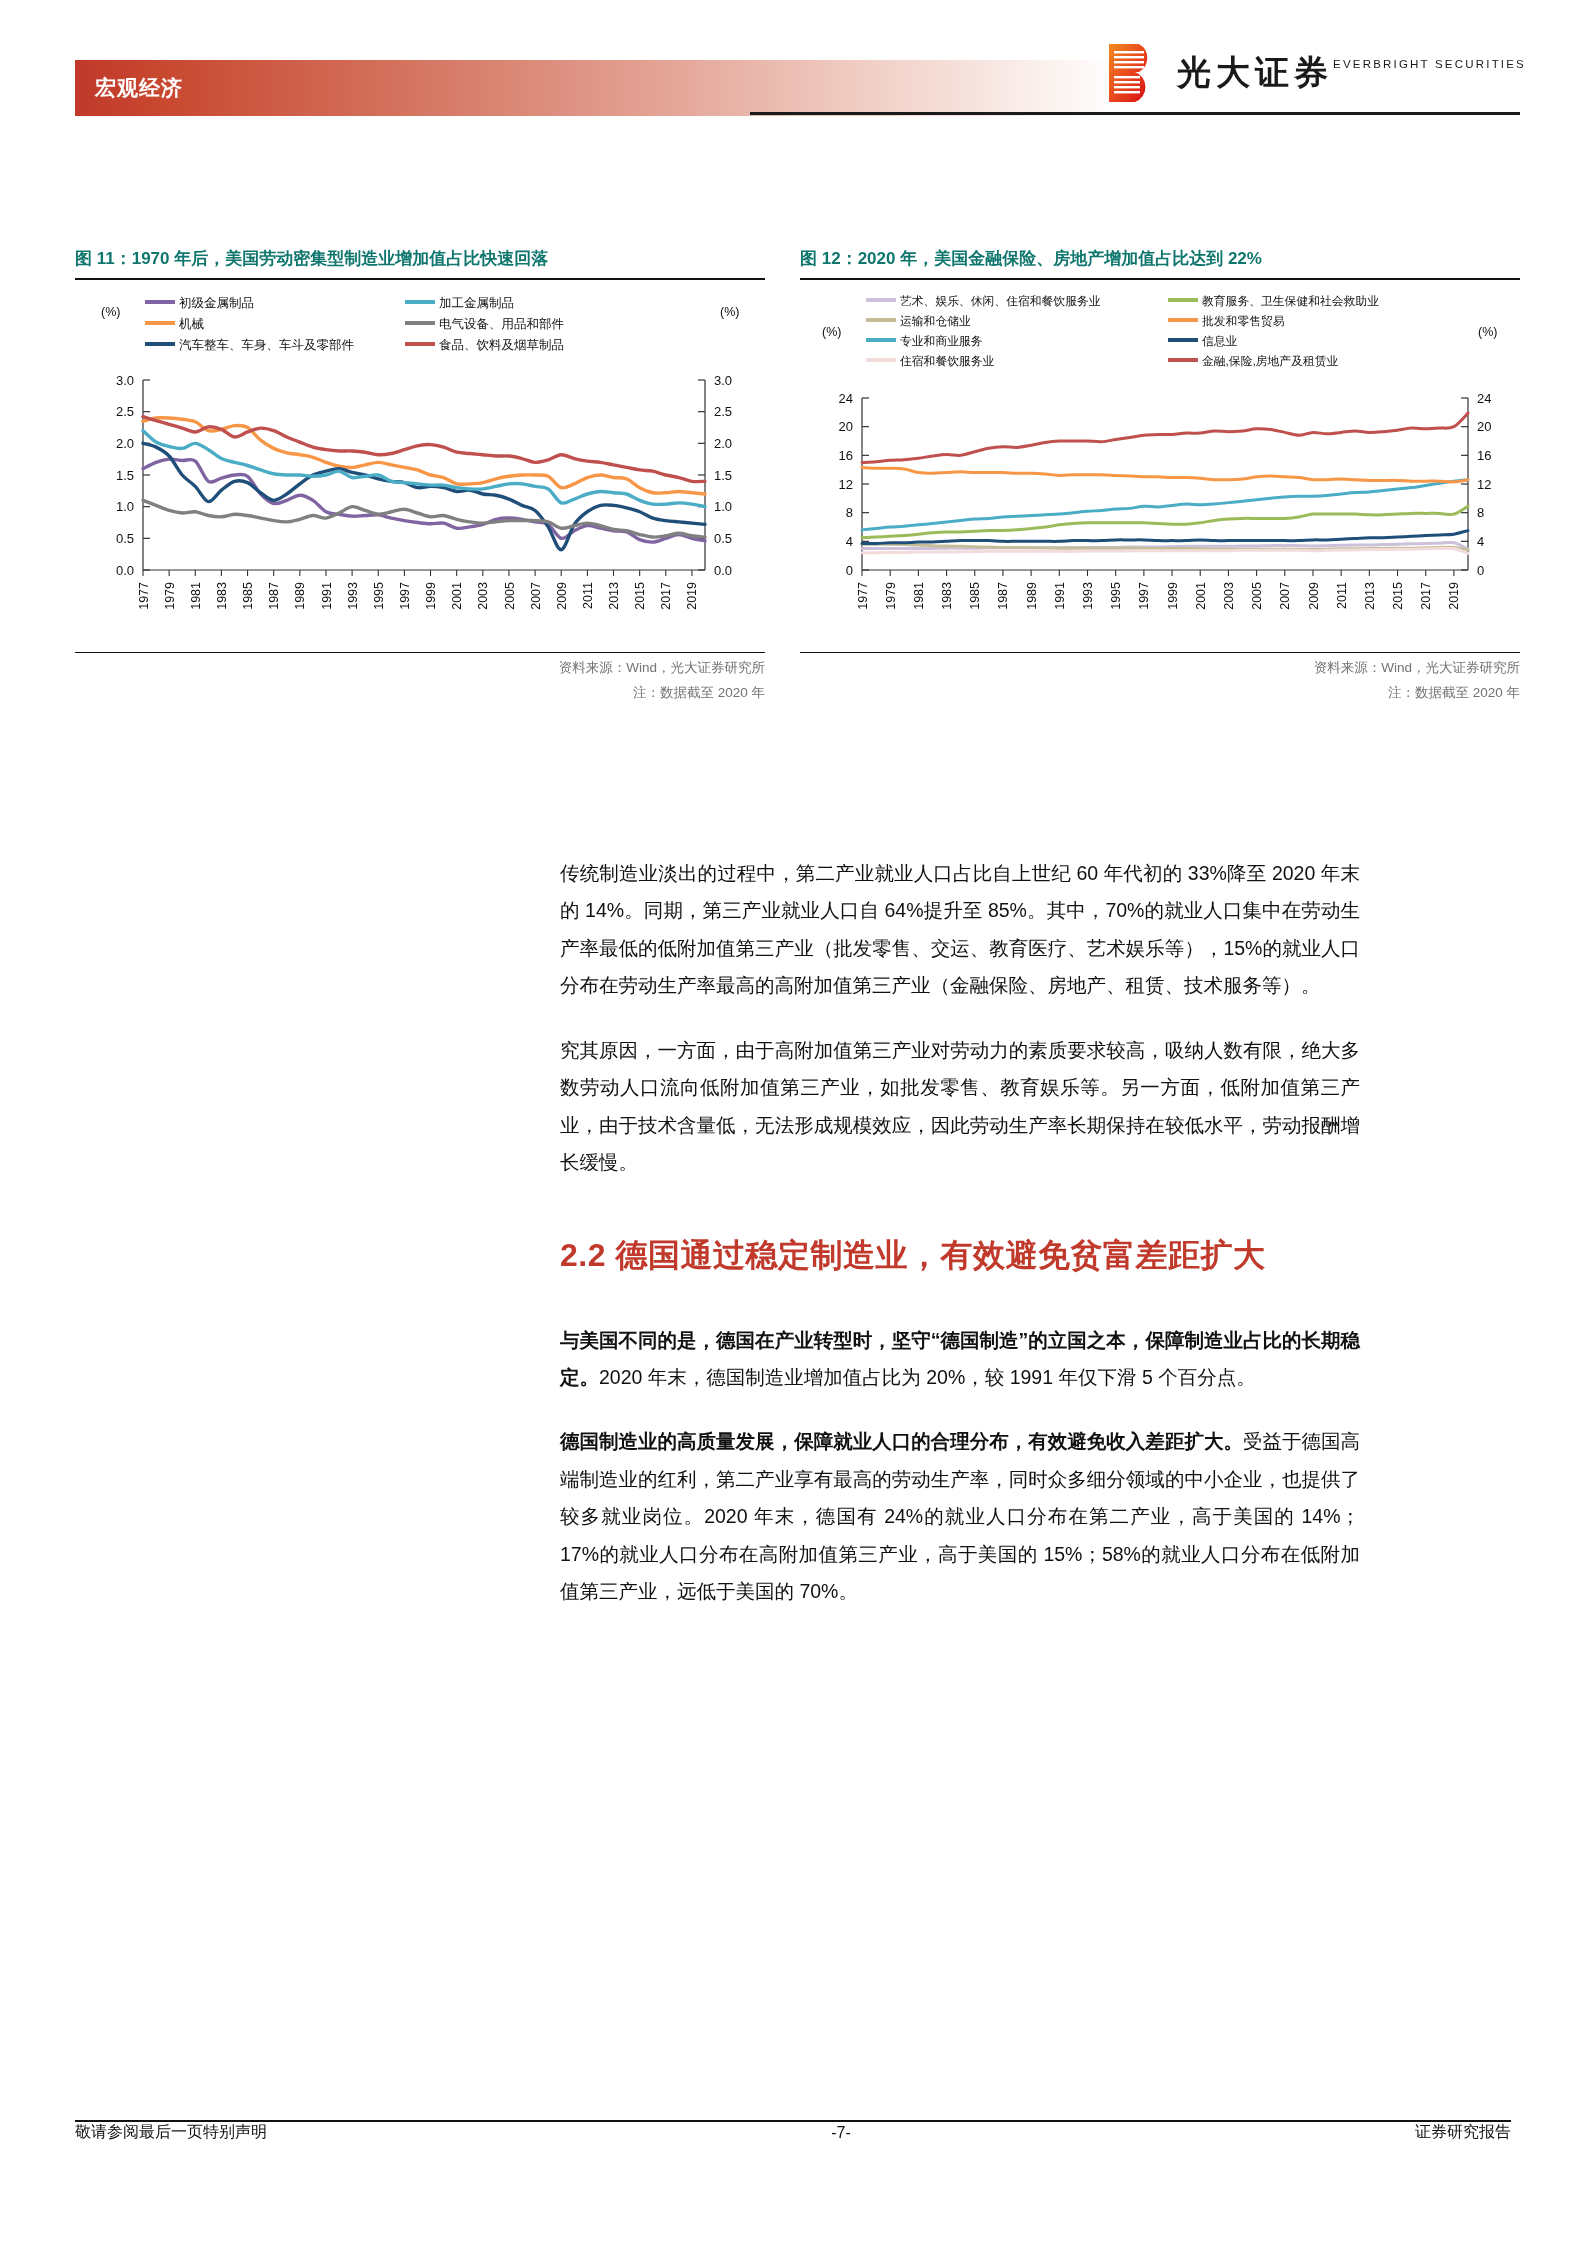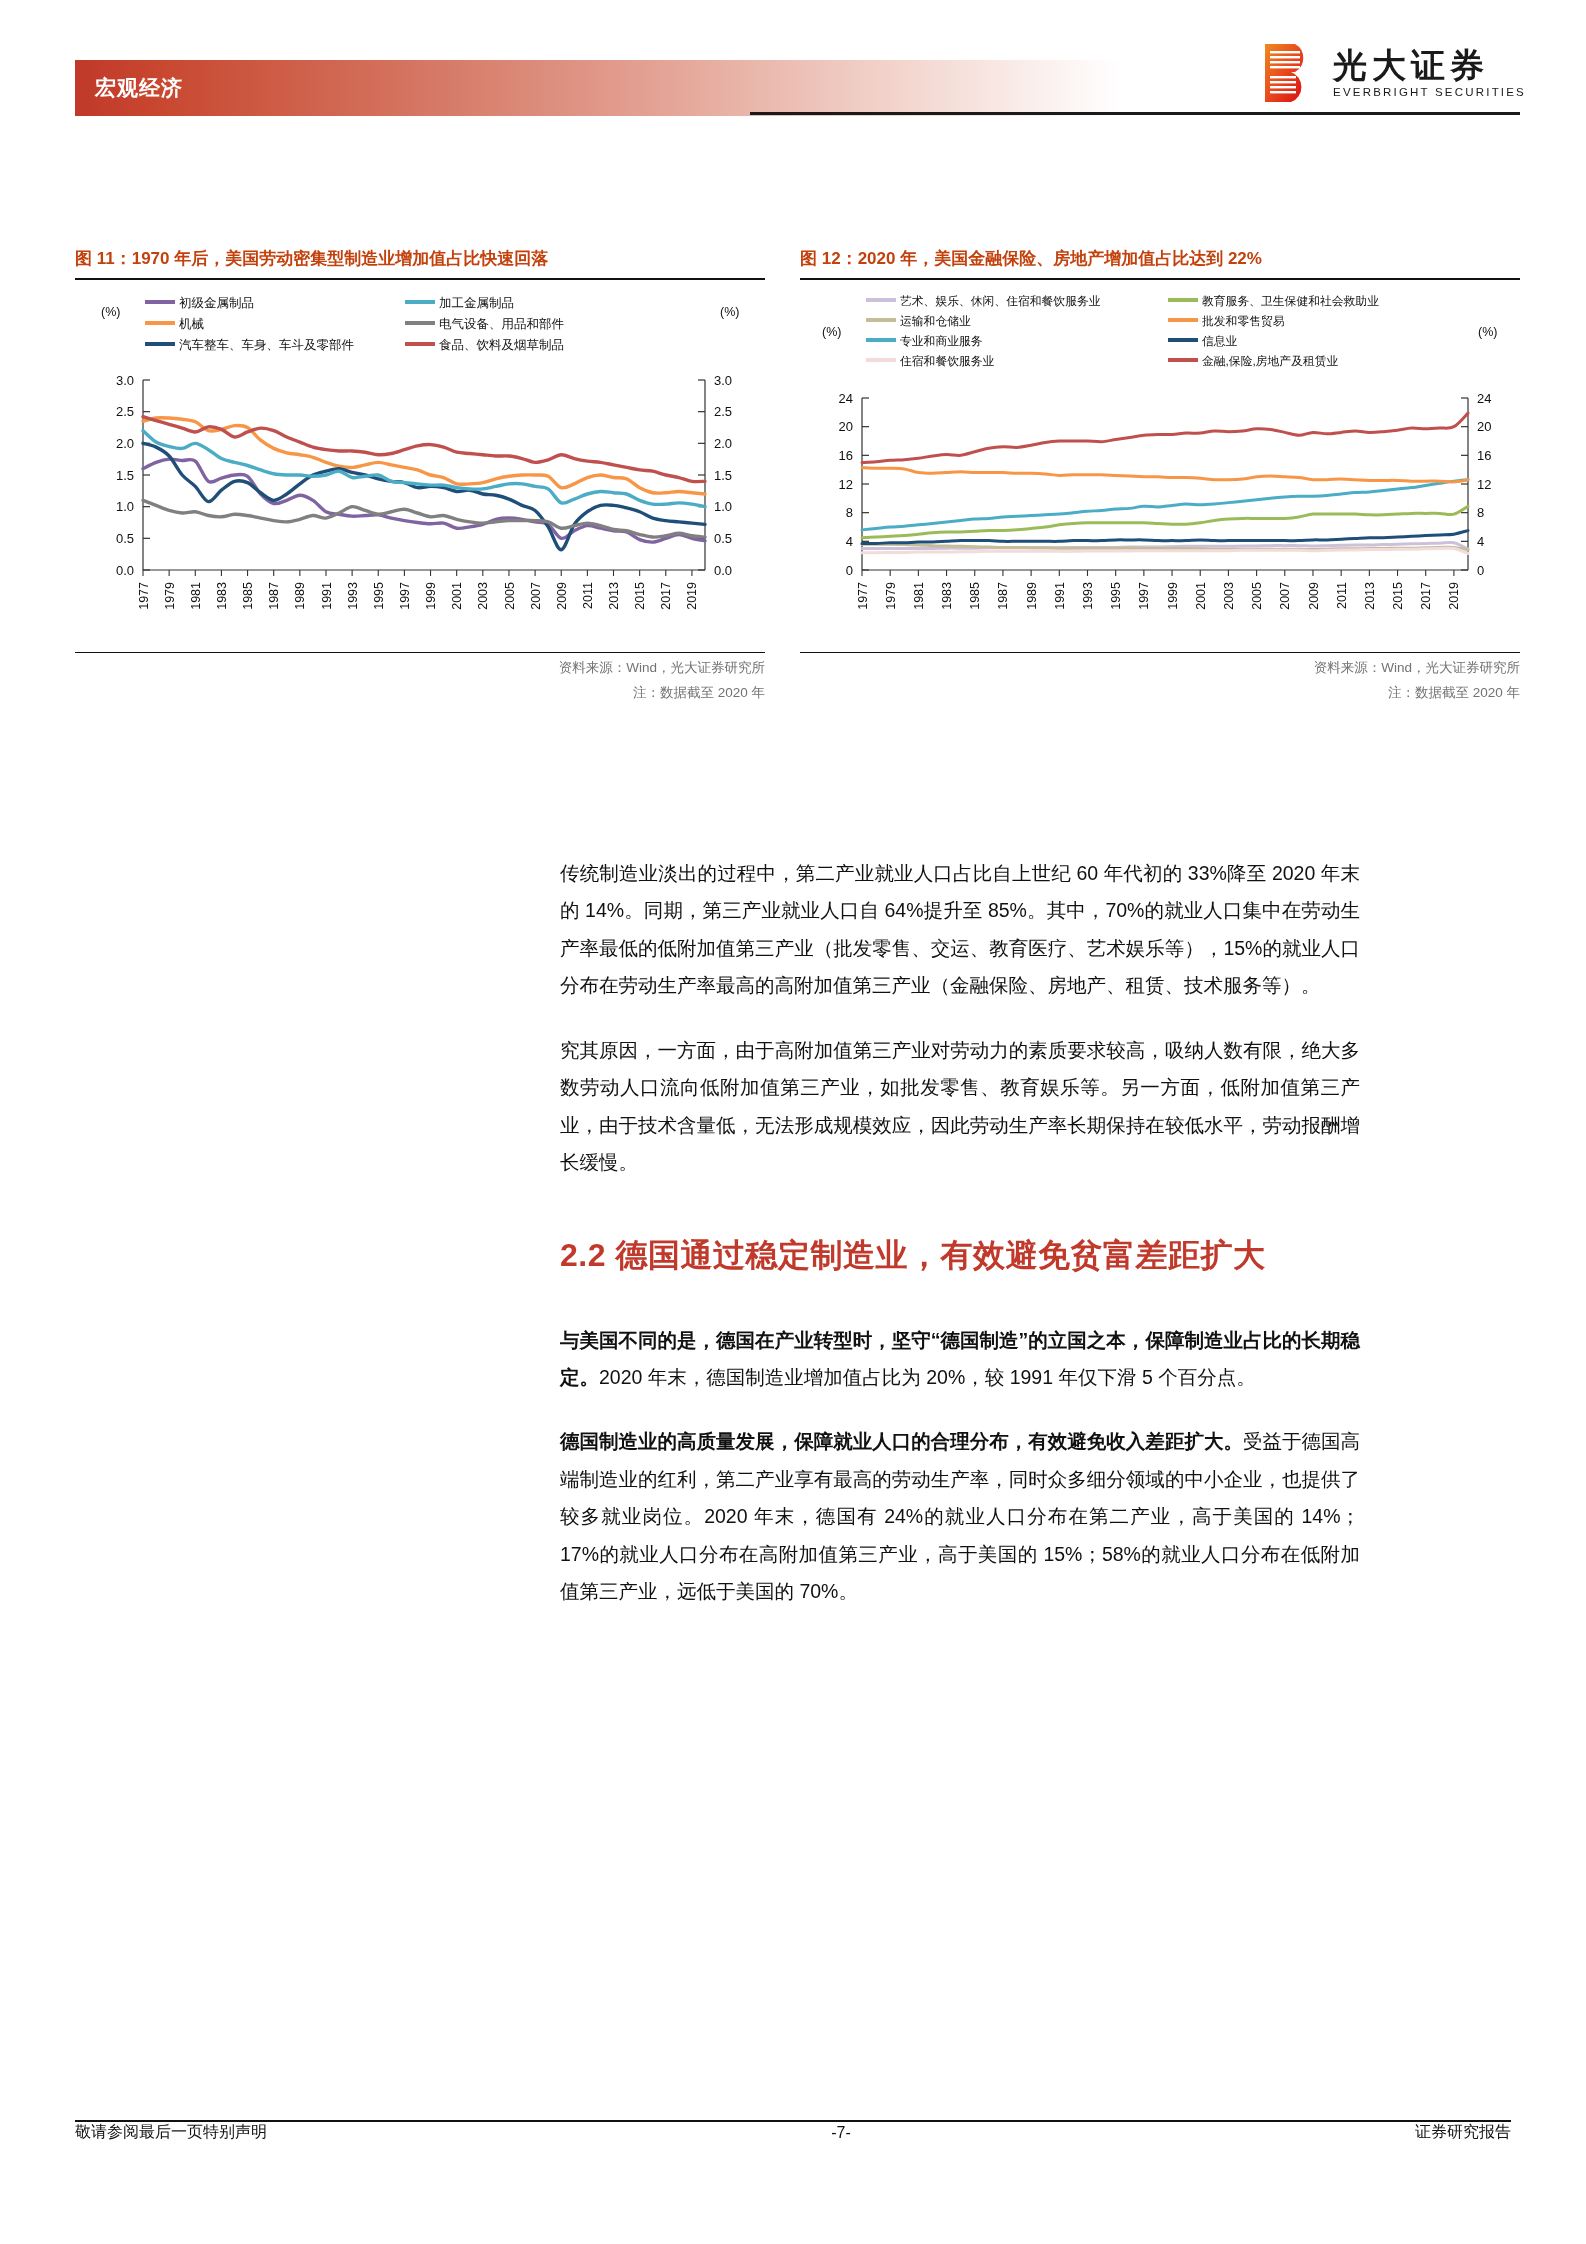--- a/index.html
+++ b/index.html
@@ -21,29 +21,29 @@
   }
   .hdr-bar-label {
     position:absolute; left:20px; top:50%; transform:translateY(-50%);
     color:#ffffff; font-size:21px; font-weight:bold; letter-spacing:1px;
   }
   .hdr-rule {
     position:absolute; left:750px; top:112px; width:770px; height:3px; background:#1a1a1a;
   }
   .logo { position:absolute; right:60px; top:42px; display:flex; align-items:center; }
   .logo-mark { width:58px; height:62px; margin-right:14px; }
-  .logo-txt { display:flex; flex-direction:column; justify-content:center; }
+  .logo-txt { display:flex; flex-direction:row; justify-content:center; }
   .logo-cn { font-size:34px; font-weight:bold; letter-spacing:5px; color:#1a1a1a; line-height:1.05; }
   .logo-en { font-size:11.5px; letter-spacing:2.2px; color:#1a1a1a; margin-top:3px; }
 
   
   .fig { position:absolute; top:248px; }
   .fig-left  { left:75px;  width:690px; }
   .fig-right { left:800px; width:720px; }
-  .fig-title { font-size:17px; font-weight:bold; line-height:1.35; color:#c2410c; }
+  .fig-title { font-size:17px; font-weight:bold; line-height:1.35; color:#0f766e; }
   .fig-rule { height:2px; background:#111; margin-top:7px; }
   .fig-body { position:relative; margin-top:8px; }
   .fig-src { font-size:13.5px; color:#737373; line-height:1.55; margin-top:4px;text-align:right; }
   .fig-src-rule { height:1px; background:#111; margin-bottom:5px; }
 
   .plotwrap { position:relative; }
 
   
   .content { position:absolute; left:560px; top:855px; width:800px; }
   p.para {

